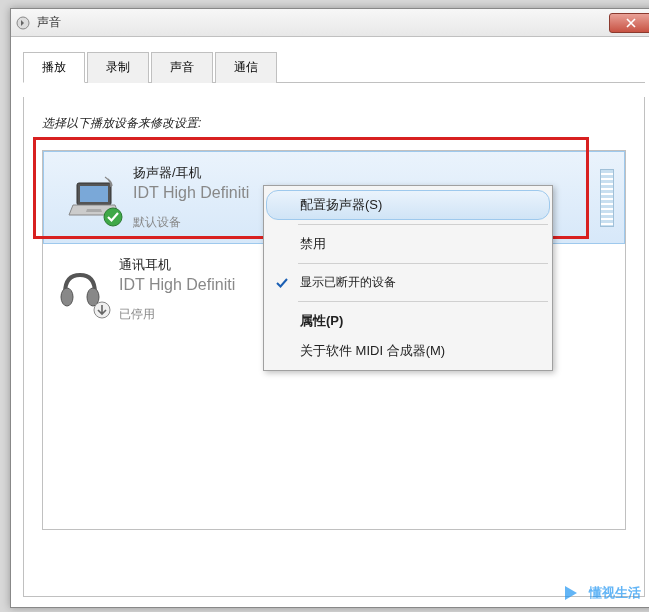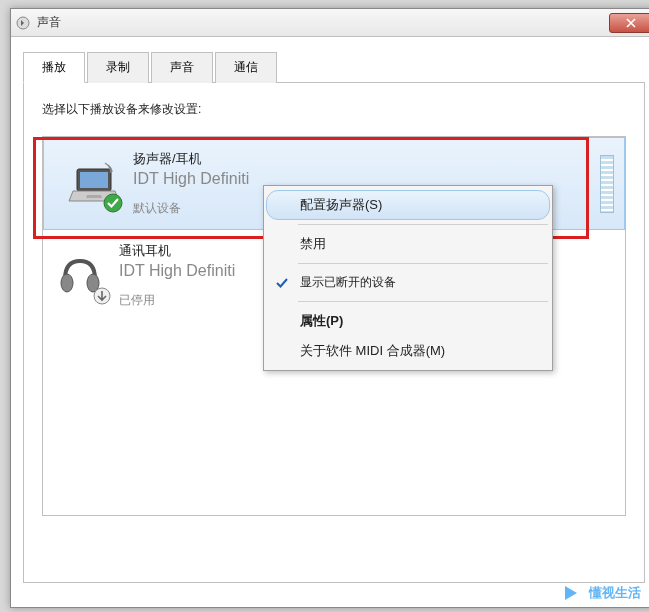--- a/index.html
+++ b/index.html
@@ -8,27 +8,27 @@
     .window { position: absolute; left: 10px; top: 8px; width: 648px; height: 600px; background: #fff; border: 1px solid #888; box-shadow: 0 0 8px rgba(0,0,0,0.3); }
     
     .titlebar { height: 28px; background: linear-gradient(to bottom, #f7f7f7, #e8e8e8); border-bottom: 1px solid #c0c0c0; display: flex; align-items: center; padding: 0 4px; }
     .titlebar-icon { width: 16px; height: 16px; margin-right: 6px; }
     .titlebar-title { flex: 1; color: #333; }
     .close-btn { width: 44px; height: 20px; background: linear-gradient(to bottom, #e9a197, #c75243); border: 1px solid #8b3a2f; border-radius: 3px; display: flex; align-items: center; justify-content: center; cursor: pointer; }
     .close-btn svg { width: 10px; height: 10px; }
     
     .content { padding: 14px 12px; position: relative; }
     
-    .tabs { display: flex; border-bottom: 1px solid #c0c0c0; margin-bottom: 0; }
+    .tabs { display: flex; border-bottom: 1px solid #c0c0c0; margin-bottom: 14px; }
     .tab { padding: 6px 18px; border: 1px solid #c0c0c0; border-bottom: none; background: #f0f0f0; margin-right: 2px; cursor: pointer; position: relative; top: 1px; }
     .tab.active { background: #fff; border-bottom: 1px solid #fff; }
     
     .tab-panel { border: 1px solid #c0c0c0; border-top: none; padding: 18px 18px; min-height: 500px; }
     
-    .instruction { margin-bottom: 18px; color: #222; }
+    .instruction { margin-bottom: 18px; color: #222; font-style: italic; }
     
     .device-list { border: 1px solid #c0c0c0; background: #fff; min-height: 380px; }
     
     .device-item { display: flex; align-items: center; padding: 12px 10px; position: relative; }
     .device-item.selected { background: linear-gradient(to bottom, #eaf3fc, #d7e8f9); border: 1px solid #9ec9ed; padding-left: 23px; }
     
     .device-icon { width: 54px; height: 54px; margin-right: 12px; position: relative; display: flex; align-items: center; justify-content: center; }
     
     .device-info { flex: 1; }
     .device-name { color: #222; font-size: 13px; margin-bottom: 2px; }

